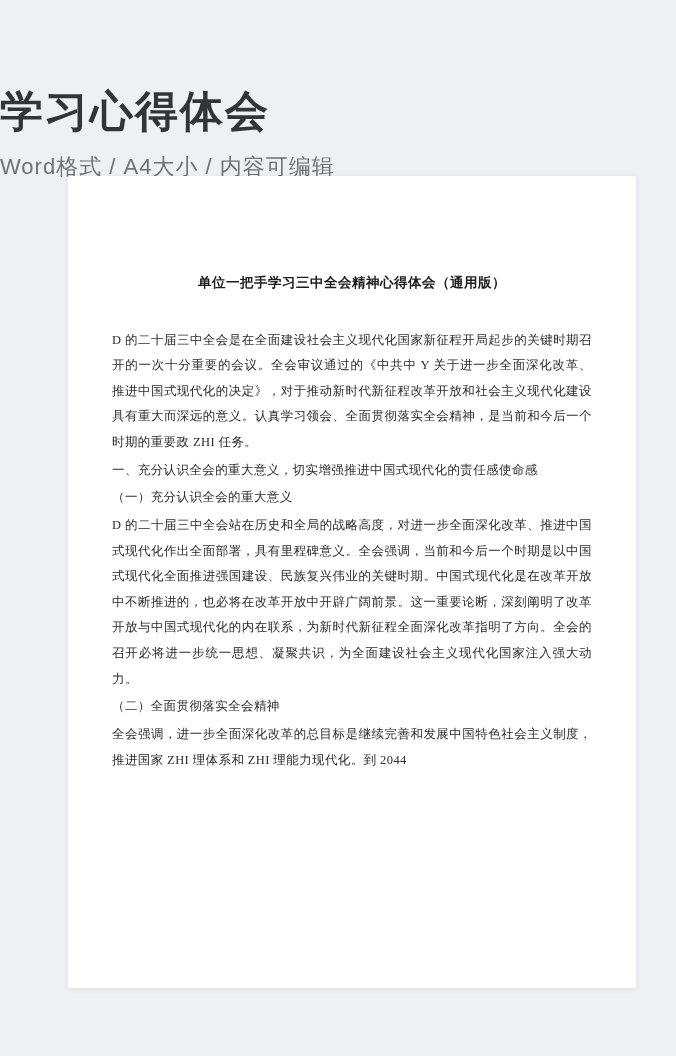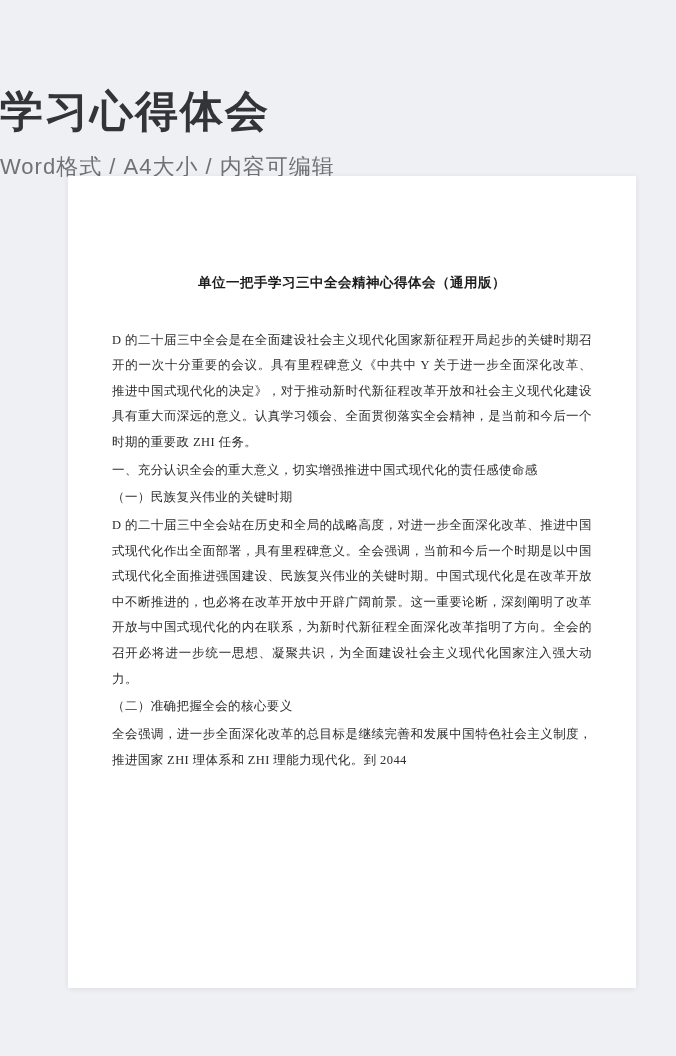--- a/index.html
+++ b/index.html
@@ -84,24 +84,24 @@
 
   <div class="header">
     <h1 class="main-title">学习心得体会</h1>
     <div class="sub-title">Word格式 / A4大小 / 内容可编辑</div>
   </div>
 
   <div class="doc-sheet">
     <div class="doc-inner">
       <div class="doc-title">单位一把手学习三中全会精神心得体会（通用版）</div>
 
-      <p class="para">D 的二十届三中全会是在全面建设社会主义现代化国家新征程开局起步的关键时期召开的一次十分重要的会议。具有里程碑意义《中共中 Y 关于进一步全面深化改革、推进中国式现代化的决定》，对于推动新时代新征程改革开放和社会主义现代化建设具有重大而深远的意义。认真学习领会、全面贯彻落实全会精神，是当前和今后一个时期的重要政 ZHI 任务。</p>
+      <p class="para">D 的二十届三中全会是在全面建设社会主义现代化国家新征程开局起步的关键时期召开的一次十分重要的会议。全会审议通过的《中共中 Y 关于进一步全面深化改革、推进中国式现代化的决定》，对于推动新时代新征程改革开放和社会主义现代化建设具有重大而深远的意义。认真学习领会、全面贯彻落实全会精神，是当前和今后一个时期的重要政 ZHI 任务。</p>
       <p class="para">一、充分认识全会的重大意义，切实增强推进中国式现代化的责任感使命感</p>
-      <p class="para">（一）民族复兴伟业的关键时期</p>
+      <p class="para">（一）充分认识全会的重大意义</p>
       <p class="para">D 的二十届三中全会站在历史和全局的战略高度，对进一步全面深化改革、推进中国式现代化作出全面部署，具有里程碑意义。全会强调，当前和今后一个时期是以中国式现代化全面推进强国建设、民族复兴伟业的关键时期。中国式现代化是在改革开放中不断推进的，也必将在改革开放中开辟广阔前景。这一重要论断，深刻阐明了改革开放与中国式现代化的内在联系，为新时代新征程全面深化改革指明了方向。全会的召开必将进一步统一思想、凝聚共识，为全面建设社会主义现代化国家注入强大动力。</p>
-      <p class="para">（二）准确把握全会的核心要义</p>
+      <p class="para">（二）全面贯彻落实全会精神</p>
       <p class="para">全会强调，进一步全面深化改革的总目标是继续完善和发展中国特色社会主义制度，推进国家 ZHI 理体系和 ZHI 理能力现代化。到 2044</p>
 
       <div class="spacer-bottom"></div>
     </div>
   </div>
 
 </div>
 
 </body></html>

